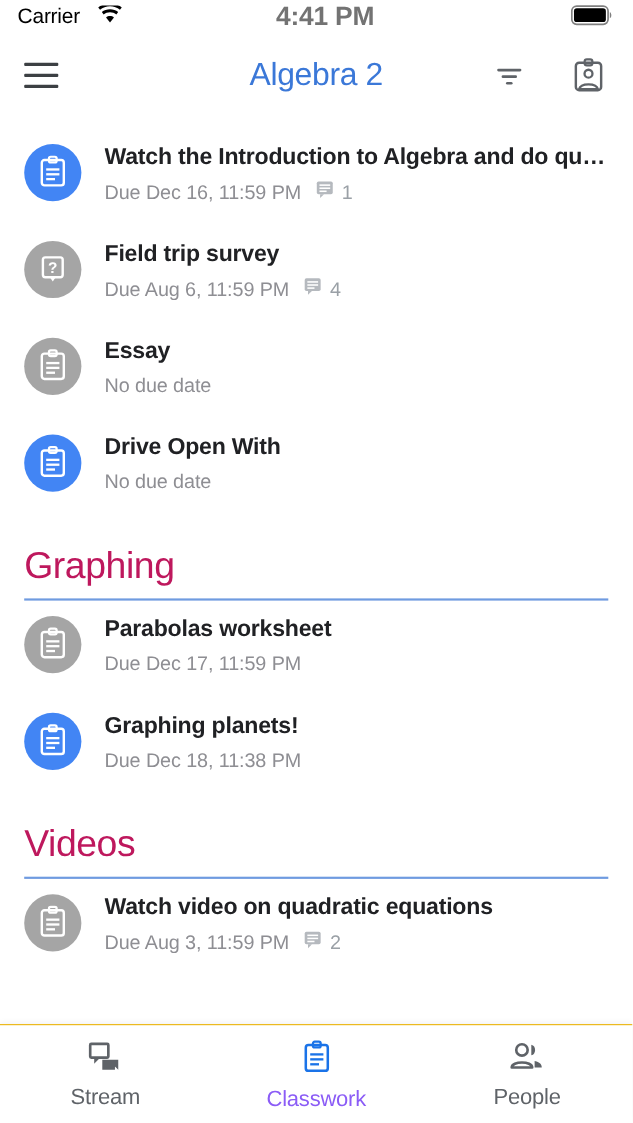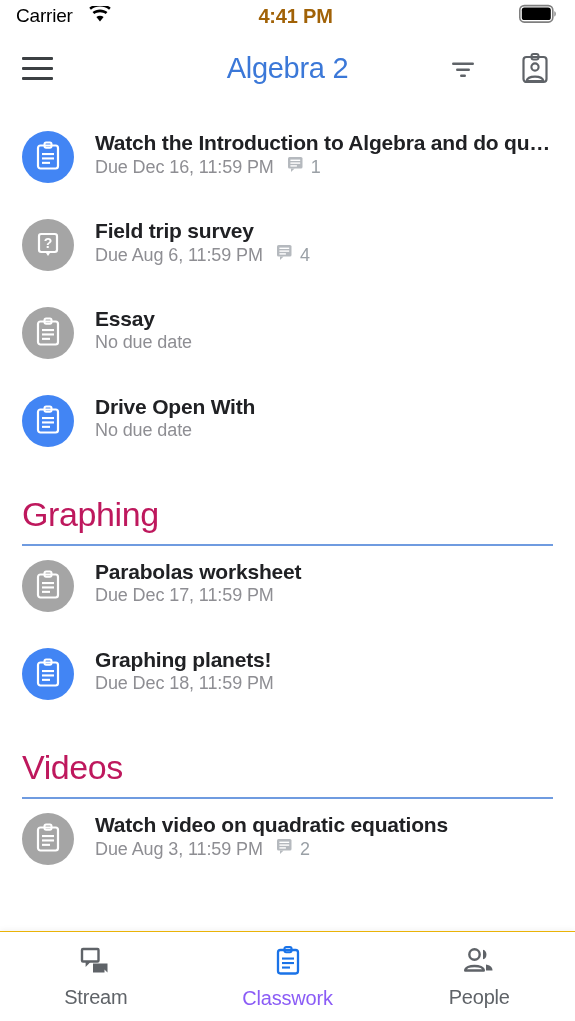--- a/index.html
+++ b/index.html
@@ -36,23 +36,23 @@
   }
   .sb-carrier {
     font-size: 19px;
     color: #000000;
     letter-spacing: -0.2px;
   }
   .sb-center {
     position: absolute;
     left: 16px; right: 0;
     text-align: center;
-    font-size: 20px;
+    font-size: 24px;
     font-weight: bold;
-    color: #a16207;
+    color: #737373;
     letter-spacing: -0.2px;
     pointer-events: none;
   }
   .sb-right {
     margin-left: auto;
     display: flex;
     align-items: center;
   }
 
   
@@ -142,21 +142,21 @@
     font-size: 21px;
     color: #202124;
     font-weight: bold;
     line-height: 1.25;
     letter-spacing: -0.2px;
     white-space: nowrap;
     overflow: hidden;
     text-overflow: ellipsis;
   }
   .item-sub {
-    margin-top: 0;
+    margin-top: 8px;
     font-size: 18px;
     color: #8e8e93;
     display: flex;
     align-items: center;
     letter-spacing: -0.1px;
   }
   .comment-wrap {
     display: inline-flex;
     align-items: center;
     margin-left: 13px;
@@ -390,21 +390,21 @@
           <rect x="5" y="4.5" width="20" height="23" rx="2.4" ry="2.4" fill="none" stroke="#fff" stroke-width="2.2"></rect>
           <rect x="11.5" y="1.5" width="7" height="5.2" rx="1.6" ry="1.6" fill="none" stroke="#fff" stroke-width="2"></rect>
           <rect x="9" y="12" width="12" height="2.1" fill="#fff"></rect>
           <rect x="9" y="16.4" width="12" height="2.1" fill="#fff"></rect>
           <rect x="9" y="20.8" width="8" height="2.1" fill="#fff"></rect>
         </svg>
       </div>
       <div class="item-body">
         <div class="item-title">Graphing planets!</div>
         <div class="item-sub">
-          <span>Due Dec 18, 11:59 PM</span>
+          <span>Due Dec 18, 11:38 PM</span>
         </div>
       </div>
     </div>
 
     <div class="section">
       <div class="section-title">Videos</div>
       <div class="section-rule"></div>
     </div>
 
     <div class="item">

